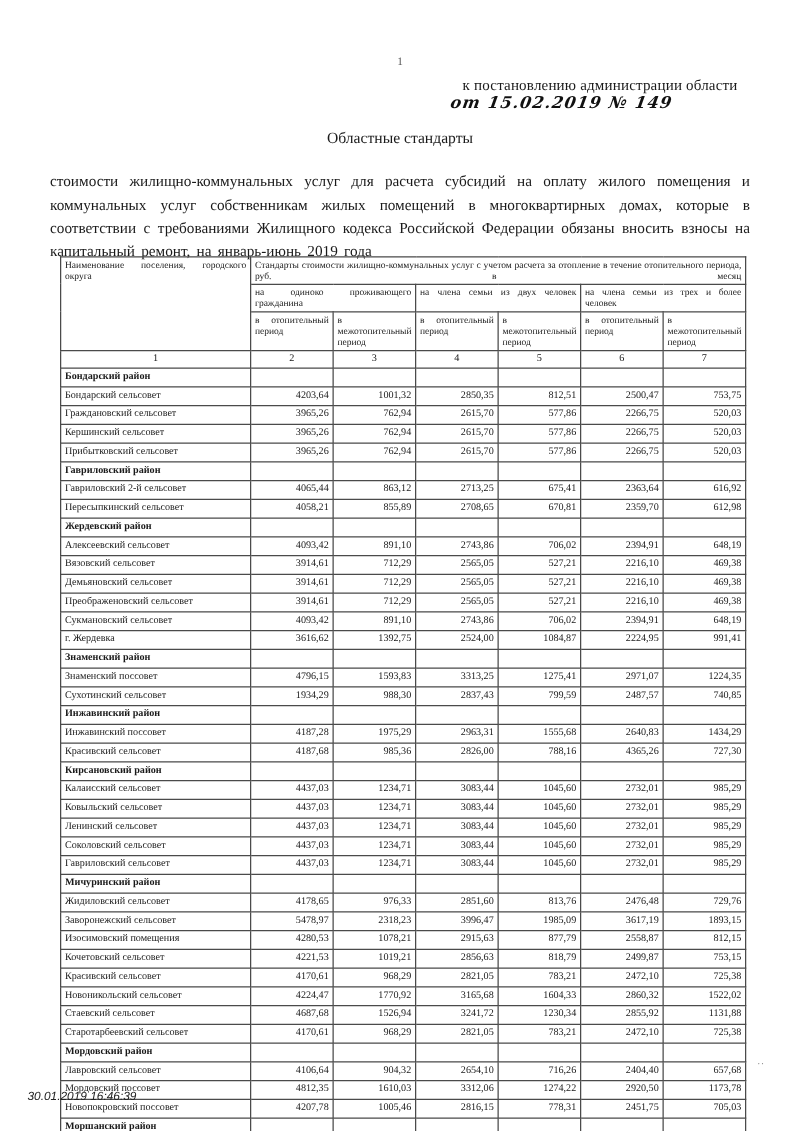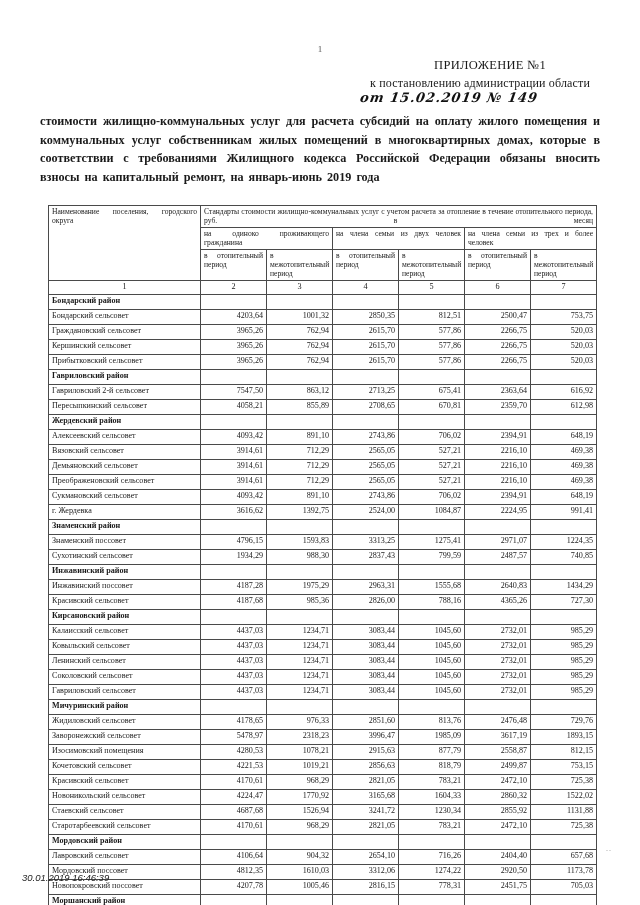--- a/index.html
+++ b/index.html
@@ -62,26 +62,25 @@
     letter-spacing: 1px;
     transform: skewX(-9deg);
     color: #111;
   }
   .title-center {
     text-align: center;
     font-size: 12.5px;
     margin-top: 13px;
   }
   .body-par {
-    margin-top: 7px;
+    margin-top: 18px;
     font-size: 12.2px;
     text-align: justify;
     line-height: 18.5px;
     word-spacing: 2px;
-    font-weight: bold;
   }
   
   .tbl-wrap {
     position: absolute;
     top: 205px;
     left: 48px;
     width: 548px;
   }
   table.std {
     border-collapse: collapse;
@@ -152,23 +151,23 @@
   }
 </style>
 </head>
 <body>
 
 <div class="page">
 
   <div class="page-number">1</div>
 
   <div class="heading-block">
-    <div class="appendix-line">ПРИЛОЖЕНИЕ №1</div>
     <div class="decree-line">к постановлению администрации области</div>
     <div class="handwritten">от 15.02.2019  № 149</div>
+    <div class="title-center">Областные стандарты</div>
     <div class="body-par">стоимости жилищно-коммунальных услуг для расчета субсидий на оплату жилого помещения и коммунальных услуг собственникам жилых помещений в многоквартирных домах, которые в соответствии с требованиями Жилищного кодекса Российской Федерации   обязаны   вносить взносы  на  капитальный  ремонт,  на январь-июнь 2019 года</div>
   </div>
 
   <div class="tbl-wrap">
     <table class="std">
       <colgroup>
         <col class="c1">
           <col class="c2">
           <col class="c3">
           <col class="c4">
@@ -254,21 +253,21 @@
             <td class="name">Гавриловский район</td>
             <td class="num"></td>
             <td class="num"></td>
             <td class="num"></td>
             <td class="num"></td>
             <td class="num"></td>
             <td class="num"></td>
           </tr>
           <tr class="item">
             <td class="name">Гавриловский 2-й сельсовет</td>
-            <td class="num">7547,50</td>
+            <td class="num">4065,44</td>
             <td class="num">863,12</td>
             <td class="num">2713,25</td>
             <td class="num">675,41</td>
             <td class="num">2363,64</td>
             <td class="num">616,92</td>
           </tr>
           <tr class="item">
             <td class="name">Пересыпкинский сельсовет</td>
             <td class="num">4058,21</td>
             <td class="num">855,89</td>

